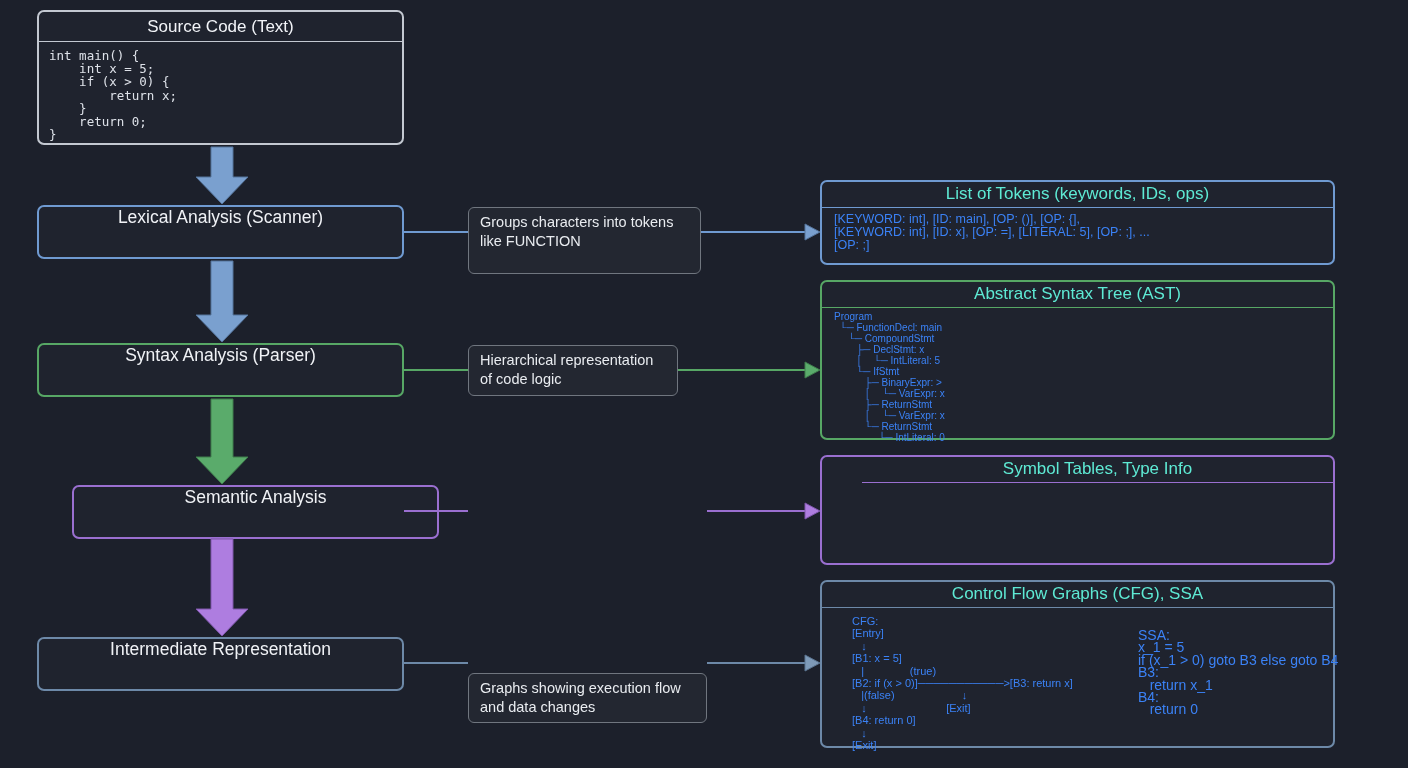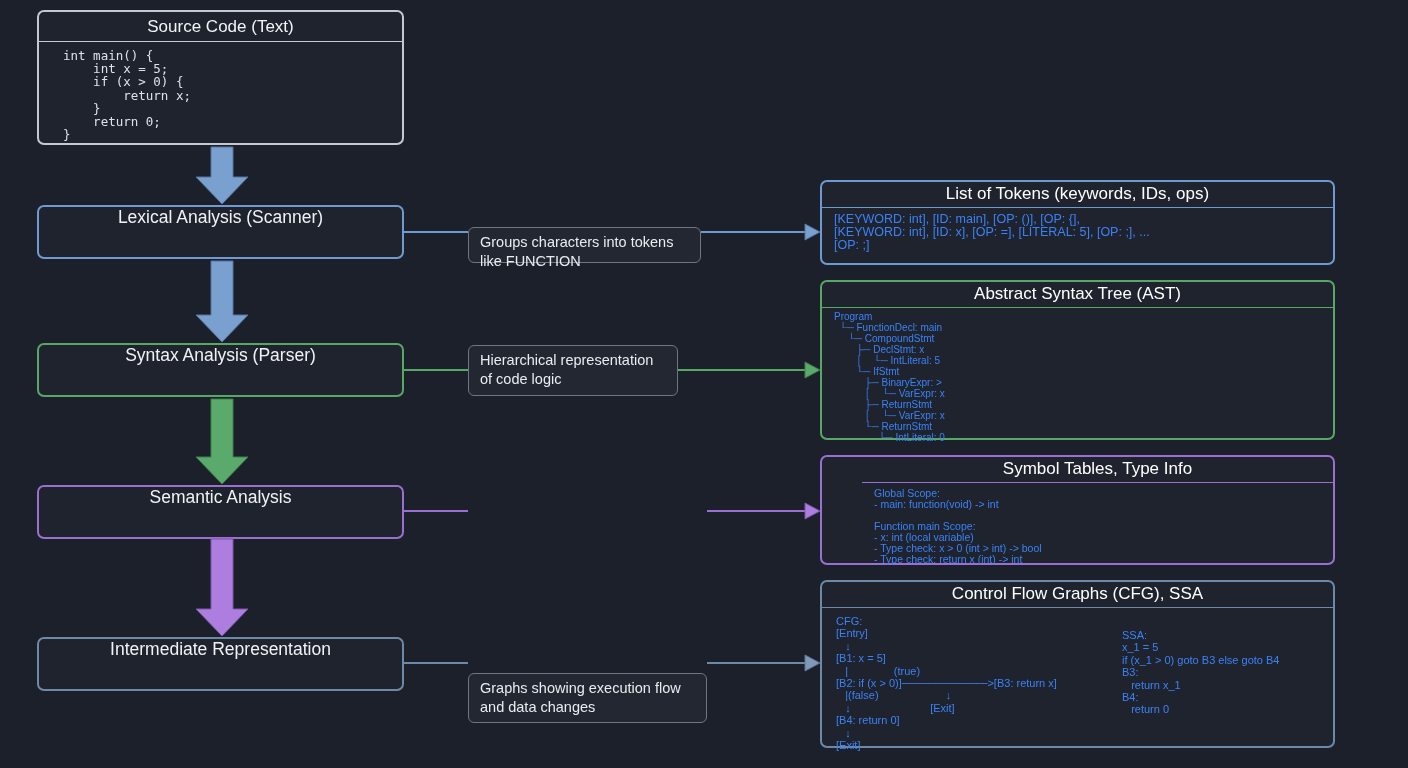--- a/index.html
+++ b/index.html
@@ -6,45 +6,45 @@
   .canvas{
     position:relative;width:1408px;height:768px;overflow:hidden;
     background:#1c202b;
     font-family:"Liberation Sans", sans-serif;
     color:#eef1f5;
   }
   .box{position:absolute;box-sizing:border-box;border-radius:7px;background:#1f232e;}
   
   .source-box{left:37px;top:10px;width:367px;height:135px;border:2px solid #c3c8d1;}
   .source-title{height:29px;line-height:29px;text-align:center;font-size:17px;border-bottom:1px solid #c3c8d1;color:#f2f4f8;}
-  .code{margin:0;padding:7px 24px;font-family:"DejaVu Sans Mono", monospace;font-size:12.5px;line-height:13.2px;color:#dde1e8;white-space:pre;}
+  .code{margin:0;padding:7px 10px;font-family:"DejaVu Sans Mono", monospace;font-size:12.5px;line-height:13.2px;color:#dde1e8;white-space:pre;}
   
   .stage{left:37px;width:367px;height:54px;display:flex;align-items:flex-start;justify-content:center;font-size:17.5px;color:#f0f2f6;}
   .b-blue{border:2px solid #6f9ad1;}
   .b-green{border:2px solid #57a765;}
   .b-purple{border:2px solid #9a6fd0;}
   .b-slate{border:2px solid #6d89a8;}
   .b-note{border:1.5px solid #70767f;}
   
   .note{position:absolute;box-sizing:border-box;left:468px;border-radius:6px;background:#232731;
         padding:5px 11px;font-size:14.5px;line-height:1.33;color:#e9ecf0;white-space:pre-line;}
   
   .outbox{left:820px;width:515px;}
-  .out-title{text-align:center;font-size:17px;padding:2px 0 3px 0;color:#ffffff;}
+  .out-title{text-align:center;font-size:17px;padding:2px 0 3px 0;color:#5eead4;}
   .t-blue{border-bottom:1px solid #6f9ad1;}
   .t-green{border-bottom:1px solid #57a765;}
   .t-purple{border-bottom:1px solid #9a6fd0;}
   .t-slate{border-bottom:1px solid #6d89a8;}
   .out-body{margin:0;padding:5px 12px;font-family:Liberation Sans, sans-serif;color:#3b82f6;white-space:pre;}
   .tokens-body{font-size:12.5px;line-height:13.2px;}
   .ast-body{font-size:10px;line-height:11px;padding-top:3px;}
   .sym-body{font-size:10.5px;line-height:11px;}
-  .cfg-wrap{position:relative;width:100%;height:140px;}
+  .cfg-wrap{position:relative;width:100%;height:140px;margin-left:16px;}
   .cfg-body{position:absolute;left:2px;top:2px;font-size:11px;line-height:12.4px;}
-  .ssa-body{position:absolute;left:288px;top:16px;font-size:11px;line-height:12.4px;}
+  .ssa-body{position:absolute;left:288px;top:16px;font-size:14px;line-height:12.4px;}
   .overlay{position:absolute;left:0;top:0;width:1408px;height:768px;pointer-events:none;}
 </style>
 </head>
 <body>
 
 <div class="canvas">
 
   <div class="box source-box">
     <div class="source-title">Source Code (Text)</div>
     <pre class="code">int main() {
@@ -55,28 +55,28 @@
     return 0;
 }</pre>
   </div>
 
   <div class="box stage b-blue" style="top:205px;">
     <span>Lexical Analysis (Scanner)</span>
   </div>
   <div class="box stage b-green" style="top:343px;">
     <span>Syntax Analysis (Parser)</span>
   </div>
-  <div class="box stage b-purple" style="top:485px;">
+  <div class="box stage b-purple" style="top:485px;margin-left:35px;">
     <span>Semantic Analysis</span>
   </div>
   <div class="box stage b-slate" style="top:637px;">
     <span>Intermediate Representation</span>
   </div>
 
-  <div class="note b-note" style="top:207px;width:233px;height:36px;margin-top:20px;">Groups characters into tokens
+  <div class="note b-note" style="top:207px;width:233px;height:67px;">Groups characters into tokens
 like FUNCTION</div>
   <div class="note b-note" style="top:345px;width:210px;height:51px;">Hierarchical representation
 of code logic</div>
   <div class="note b-note" style="top:673px;width:239px;height:50px;">Graphs showing execution flow
 and data changes</div>
 
   <div class="box outbox b-blue" style="top:180px;height:85px;">
     <div class="out-title t-blue">List of Tokens (keywords, IDs, ops)</div>
     <pre class="out-body tokens-body">[KEYWORD: int], [ID: main], [OP: ()], [OP: {],
 [KEYWORD: int], [ID: x], [OP: =], [LITERAL: 5], [OP: ;], ...
@@ -94,27 +94,20 @@
            ├─ BinaryExpr: &gt;
            │    └─ VarExpr: x
            ├─ ReturnStmt
            │    └─ VarExpr: x
            └─ ReturnStmt
                 └─ IntLiteral: 0</pre>
   </div>
 
   <div class="box outbox b-purple" style="top:455px;height:110px;padding-left:40px;">
     <div class="out-title t-purple">Symbol Tables, Type Info</div>
-    <pre class="out-body sym-body">Global Scope:
-- main: function(void) -&gt; int
-
-Function main Scope:
-- x: int (local variable)
-- Type check: x &gt; 0 (int &gt; int) -&gt; bool
-- Type check: return x (int) -&gt; int</pre>
   </div>
 
   <div class="box outbox b-slate" style="top:580px;height:168px;">
     <div class="out-title t-slate">Control Flow Graphs (CFG), SSA</div>
     <div class="cfg-wrap">
       <pre class="out-body cfg-body">CFG:
 [Entry]
    ↓
 [B1: x = 5]
    |               (true)

